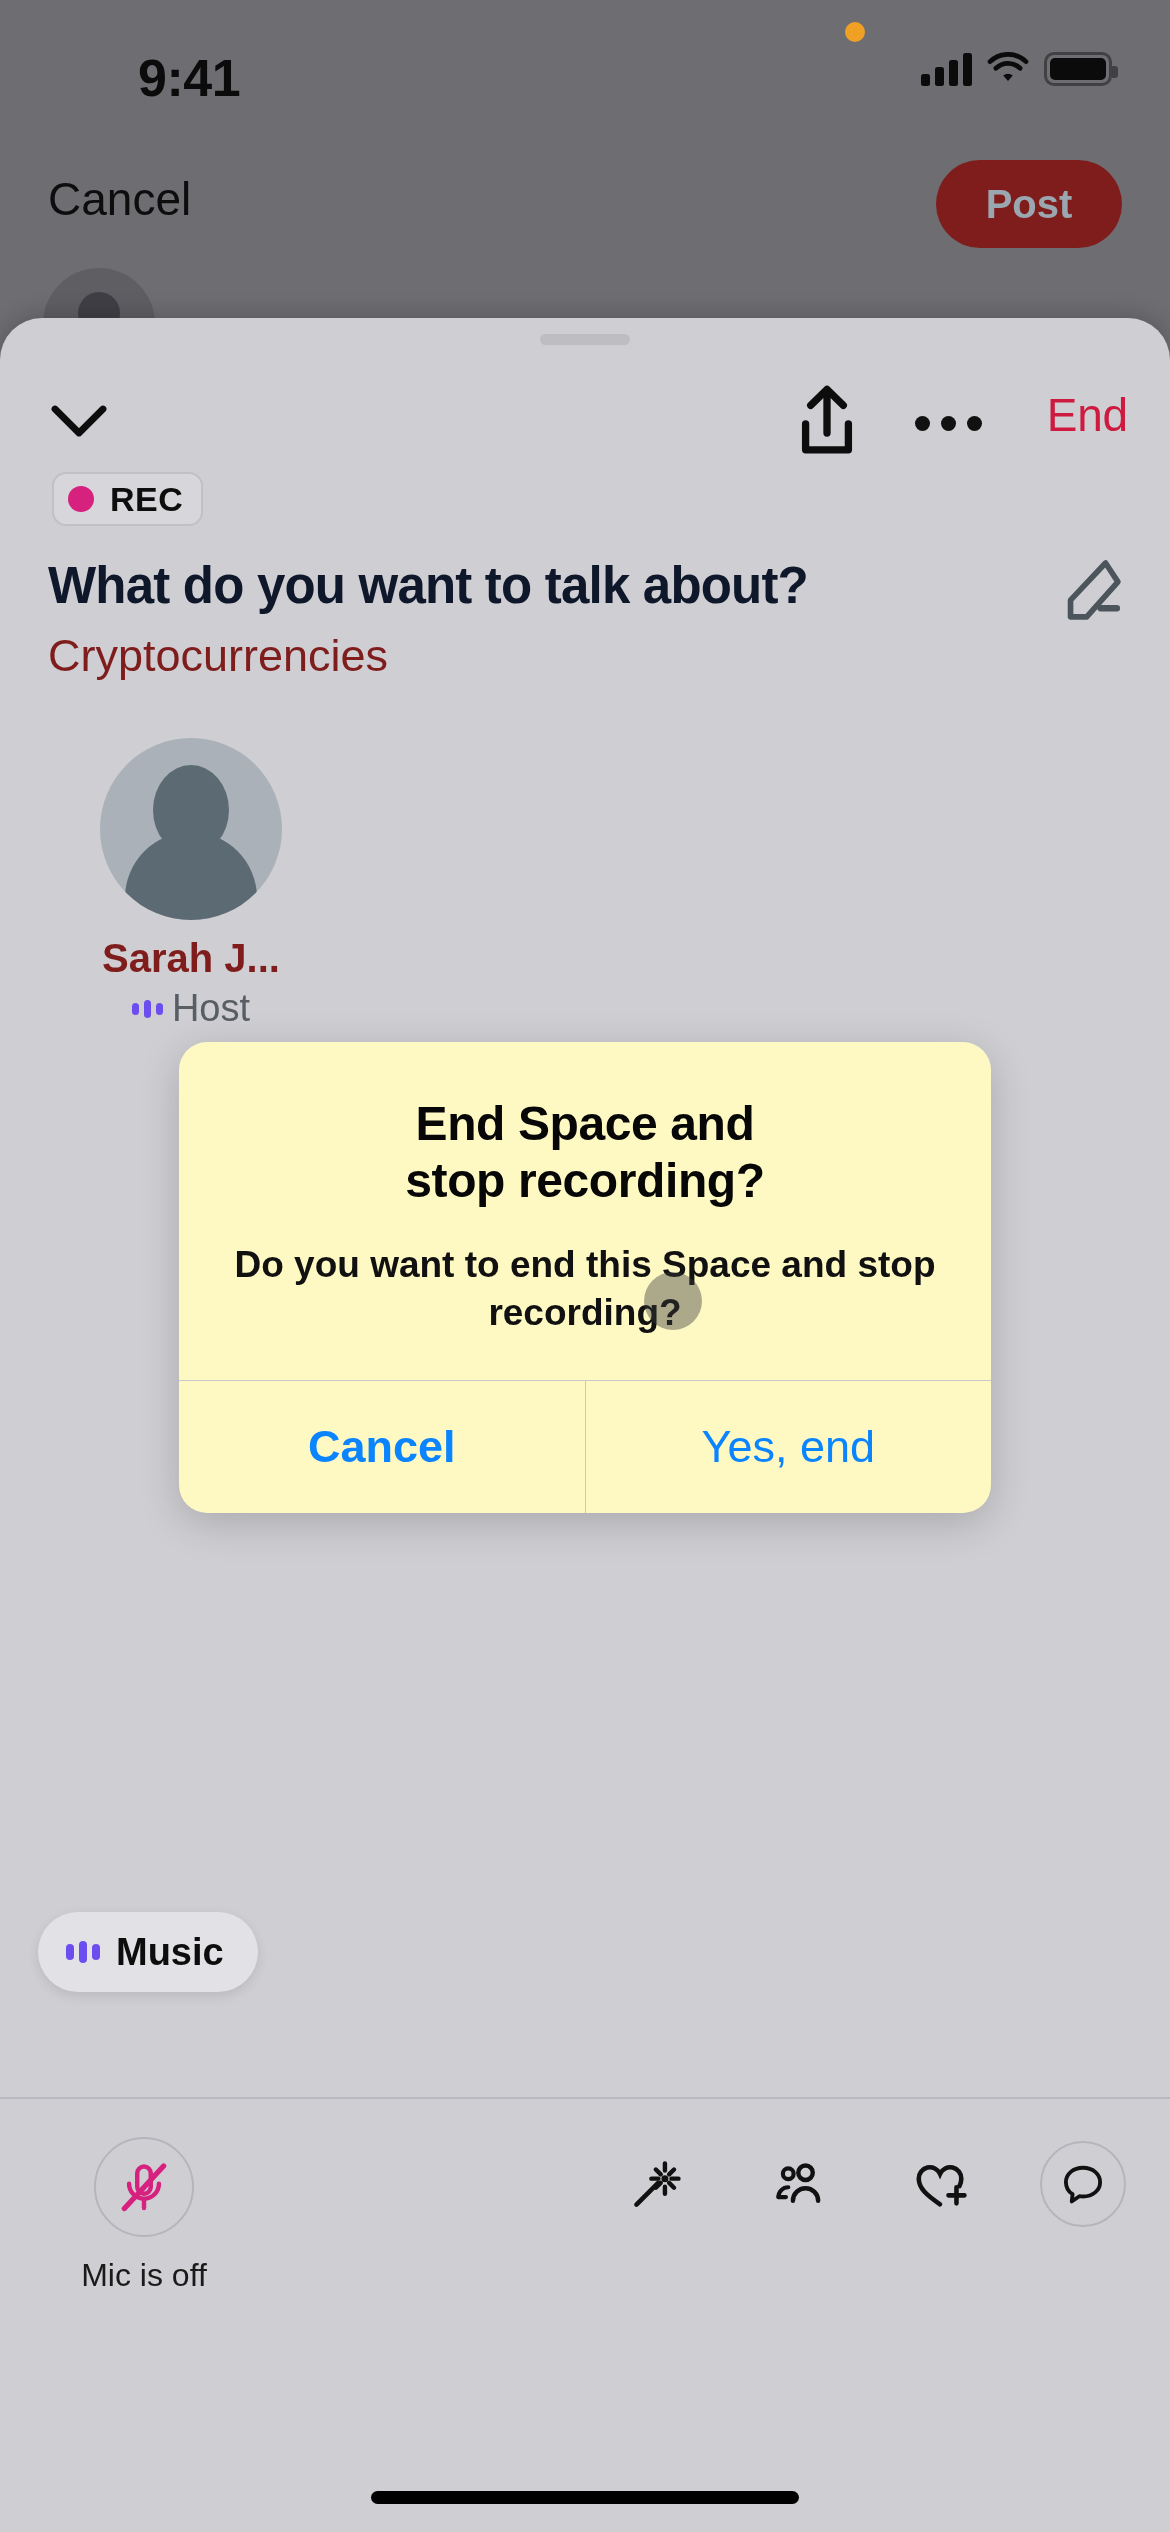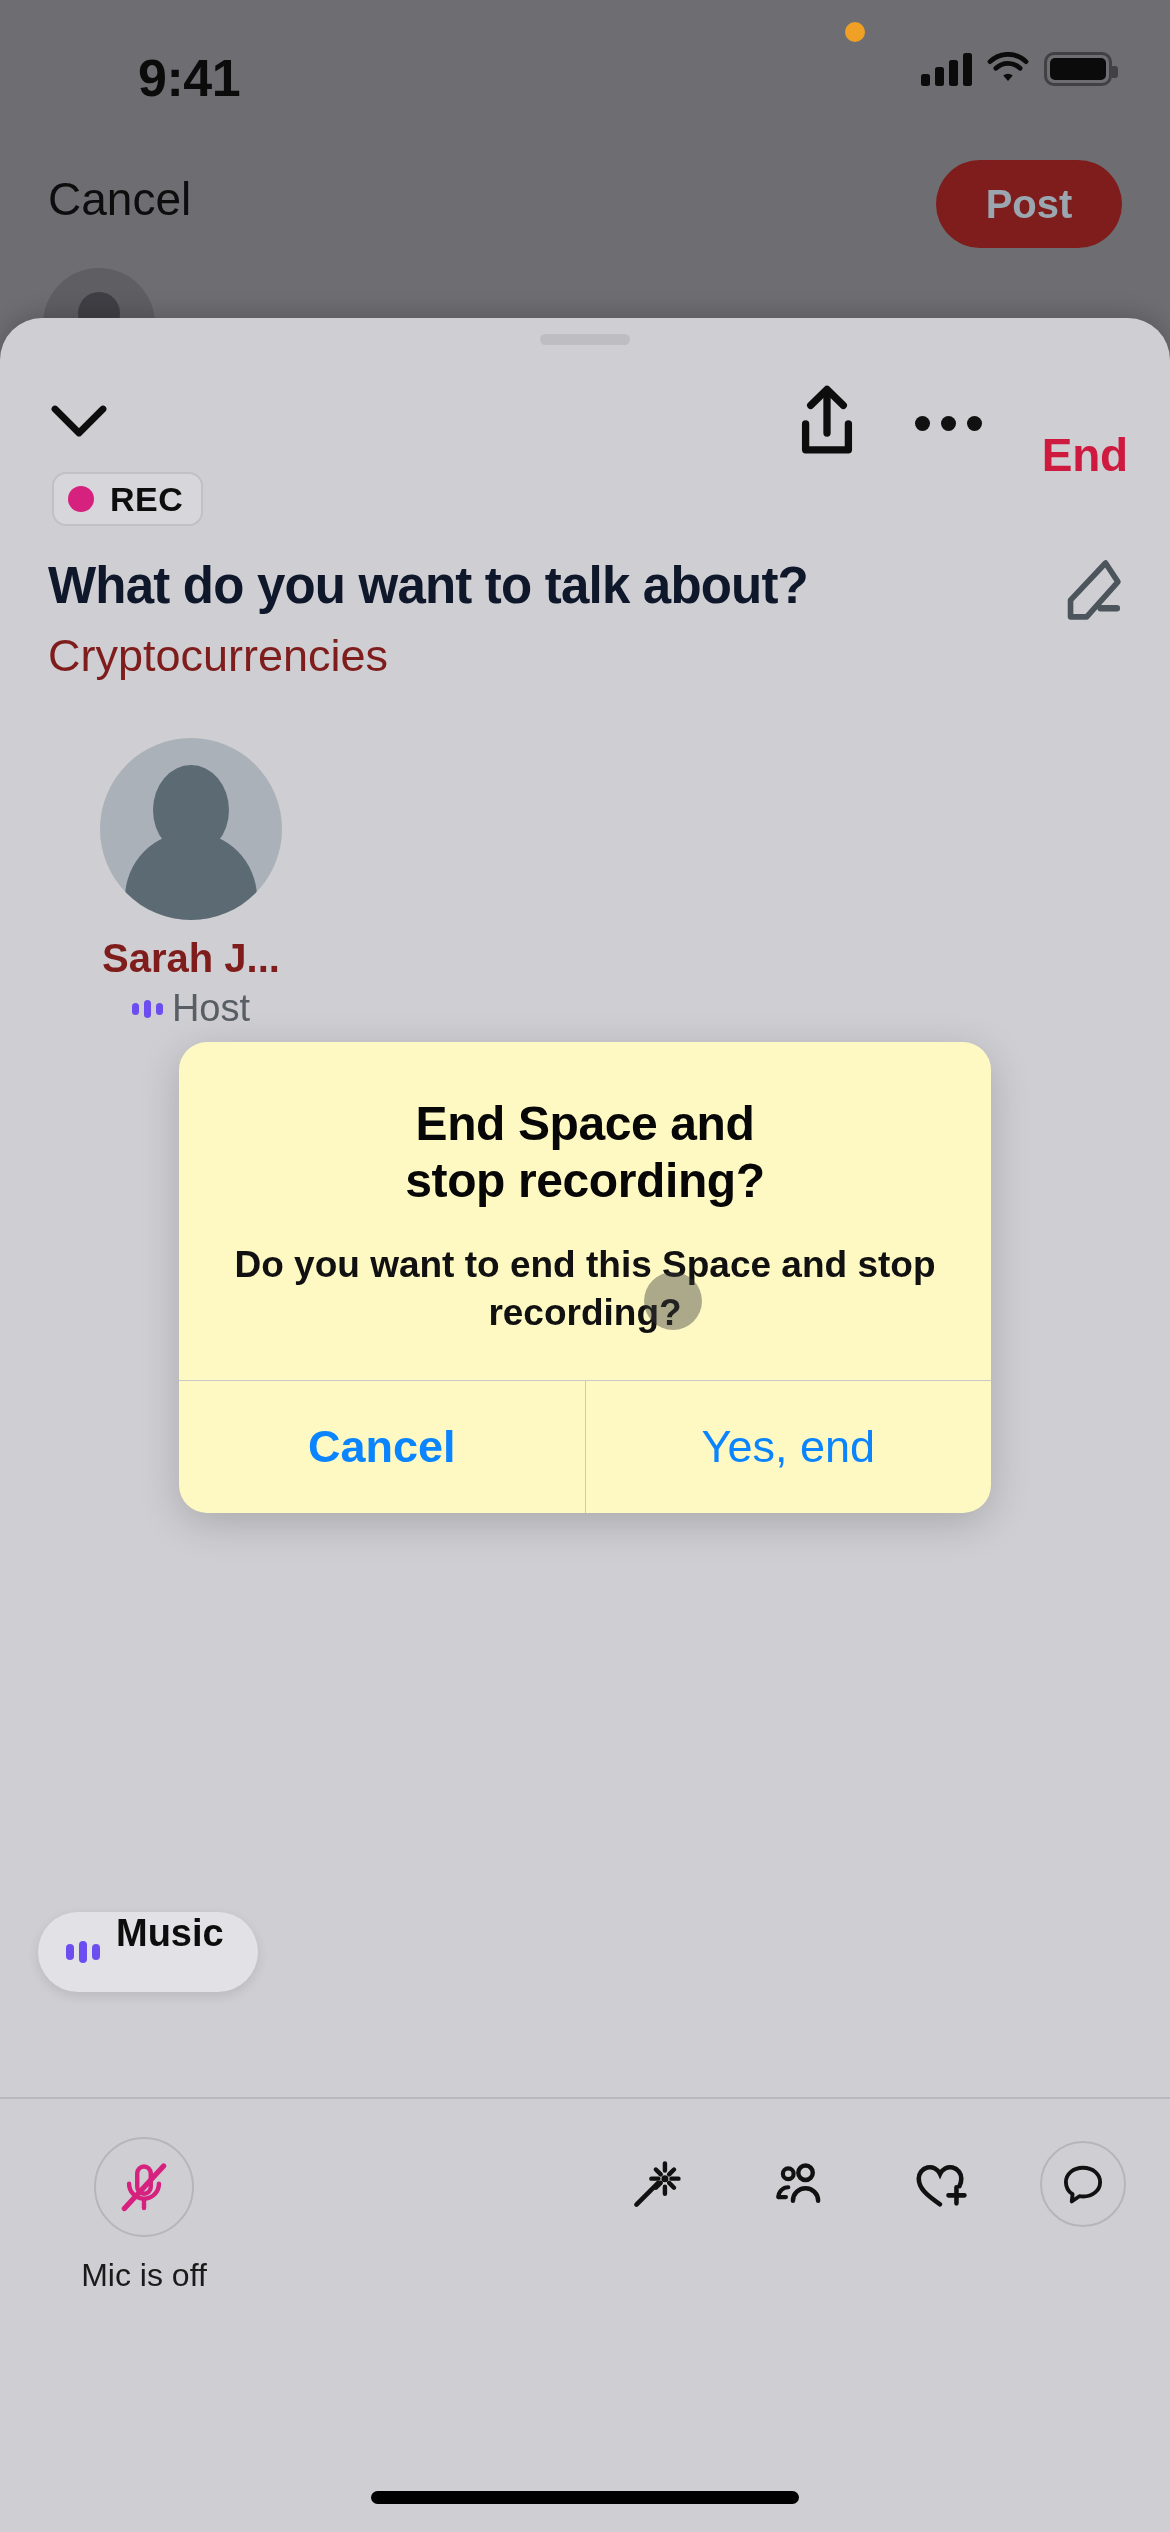--- a/index.html
+++ b/index.html
@@ -106,23 +106,22 @@
     width:74px; height:76px;
   }
   #more-btn{
     position:absolute; left:905px; top:18px;
     width:86px; height:50px;
     display:flex; align-items:center; justify-content:center; gap:11px;
   }
   #more-btn span{ width:15px; height:15px; border-radius:50%; background:#111; display:block; }
   #end-btn{
     position:absolute; right:42px; top:8px;
-    font-size:46px; font-weight:700; color:#cf1a3f;
+    font-size:46px; font-weight:400; color:#cf1a3f;
     letter-spacing:-0.2px;
-    margin-top:40px;
   }
 
   
   #rec-badge{
     position:absolute; left:52px; top:472px - 318px;
     top:154px;
     height:54px; padding:0 18px 0 14px;
     border:2px solid #c0c0c5; border-radius:14px;
     background:rgba(255,255,255,.18);
     display:flex; align-items:center; gap:16px;
@@ -174,21 +173,21 @@
   .wave i:nth-child(1){ height:12px; }
   .wave i:nth-child(2){ height:18px; }
   .wave i:nth-child(3){ height:12px; }
   #speaker-role{ font-size:38px; color:#585e64; }
 
   
   #music-pill{
     position:absolute; left:38px; top:1594px;
     height:80px; padding:0 34px 0 28px;
     background:#e2e2e6; border-radius:40px;
-    display:flex; gap:16px;
+    display:flex; align-items:center; gap:16px;
     box-shadow:0 4px 12px rgba(0,0,0,.10);
   }
   #music-label{ font-size:38px; font-weight:700; color:#0d0d0d; }
   .wave-music i{ width:8px; background:#6b4df0; }
   .wave-music i:nth-child(1){ height:16px; }
   .wave-music i:nth-child(2){ height:22px; }
   .wave-music i:nth-child(3){ height:16px; }
 
   
   #toolbar-divider{

